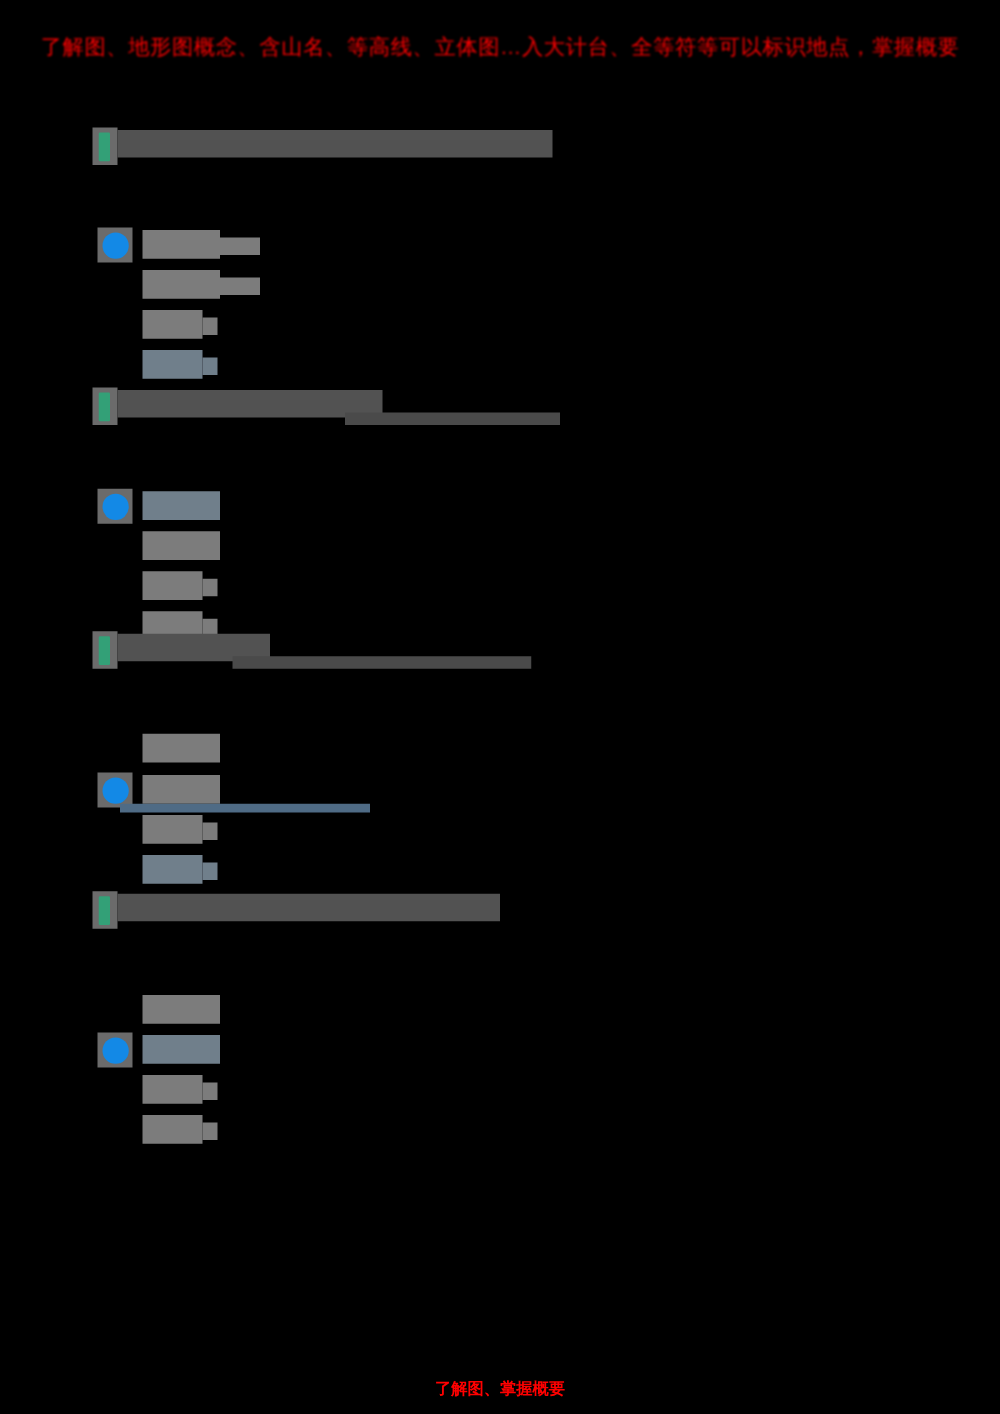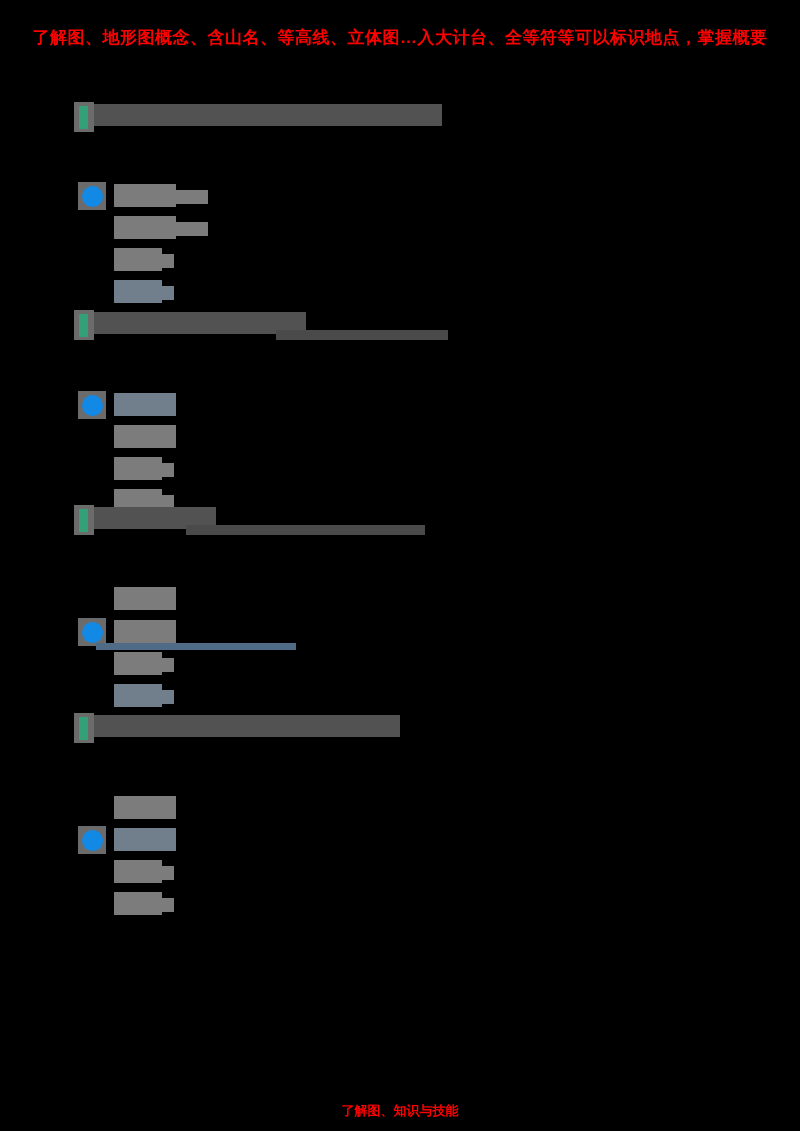--- a/index.html
+++ b/index.html
@@ -19,21 +19,21 @@
 
   
   .doc-title {
     position: absolute;
     top: 27px;
     left: 0;
     width: 800px;
     text-align: center;
     color: #ff0000;
     font-size: 17px;
-    font-weight: bold;
+    font-weight: normal;
     letter-spacing: 0.5px;
     line-height: 22px;
     white-space: nowrap;
     filter: blur(0.7px);
     -webkit-font-smoothing: none;
   }
 
   
   .quiz {
     position: absolute;
@@ -264,14 +264,14 @@
         </div>
         <div class="option" style="position: absolute; top: 144px; left: 0px; width: 800px;">
           <span class="opt-bar" title="D. 选项四内容已遮挡" style="width: 48px;"></span>
           <span class="opt-bar-tail" style="left: 162px; width: 12px;"></span>
         </div>
       </div>
     </div>
   </div>
 
 <div class="footer">
-  <div>了解图、知识与技能</div>
+  <div>了解图、掌握概要</div>
 </div>
 
 </body></html>

